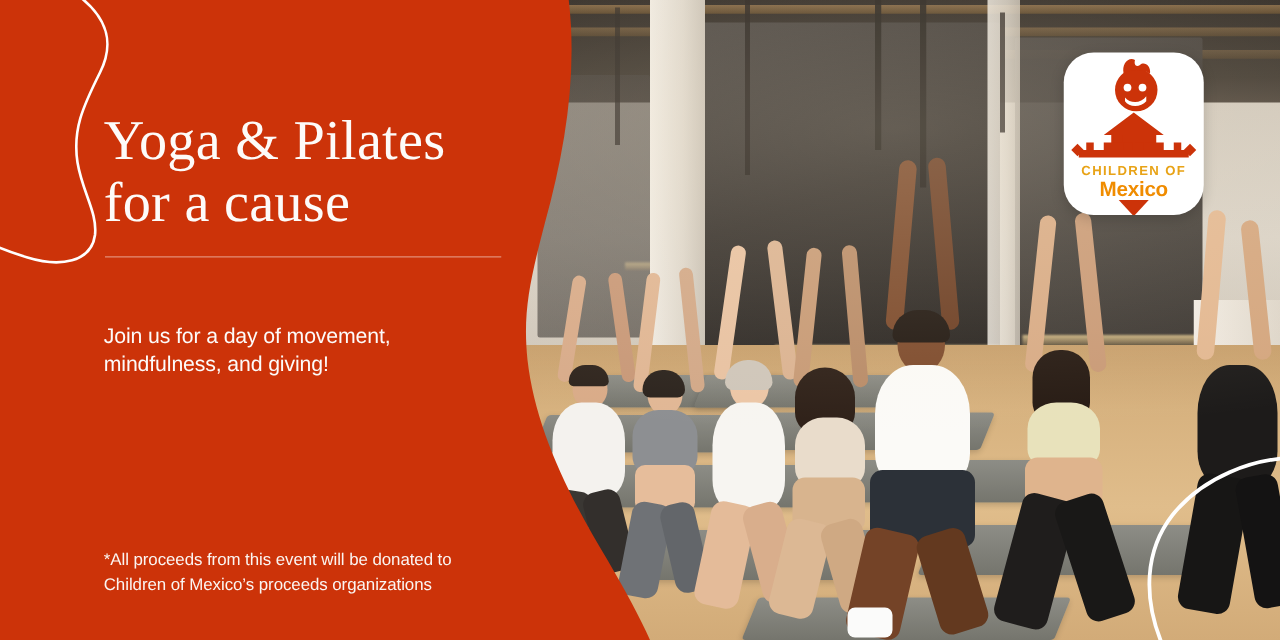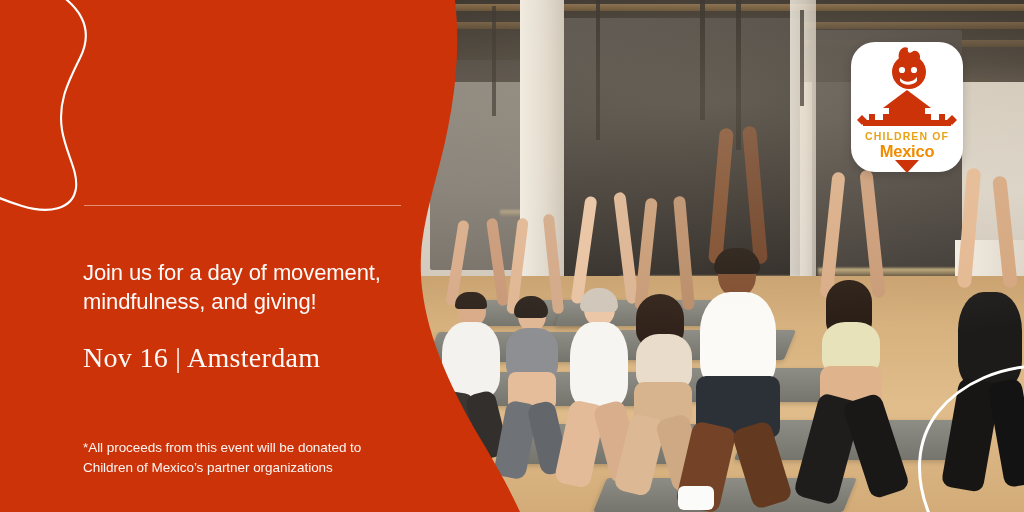--- a/index.html
+++ b/index.html
@@ -135,21 +135,21 @@
     font-size: 22px;
     font-weight: 700;
     letter-spacing: -0.3px;
     color: #ffffff;
   }
   .blurb {
     position: absolute;
     top: 258px;
     left: 0;
     width: 310px;
-    font-size: 22px;
+    font-size: 17px;
     font-weight: 400;
     line-height: 1.34;
     letter-spacing: -0.1px;
     color: #fdfbfa;
   }
   .when {
     position: absolute;
     top: 341px;
     left: 0;
     width: 330px;
@@ -326,36 +326,39 @@
                C 66,154 78,170 76,188
                C 73,210 48,214 22,206
                C 6,201 -6,196 -14,192" fill="none" stroke="#ffffff" stroke-width="2.1" stroke-linecap="round"></path>
       <path d="M1040,366 C 1002,366 962,382 938,412
                C 916,440 914,478 930,516" fill="none" stroke="#ffffff" stroke-width="3" stroke-linecap="round"></path>
     </svg>
   </div>
 
   <div class="content">
 
+    <div class="headline">
+      <div>Yoga &amp; Pilates</div>
+      <div>for a cause</div>
+    </div>
 
     <div class="rule"></div>
 
 
     <div class="blurb">
       <div>Join us for a day of movement,</div>
       <div>mindfulness, and giving!</div>
     </div>
 
     <div class="when">
-      <div>Nov 16  |  Amsterdam</div>
     </div>
 
     <div class="fineprint">
       <div>*All proceeds from this event will be donated to</div>
-      <div>Children of Mexico’s partner organizations</div>
+      <div>Children of Mexico’s proceeds organizations</div>
     </div>
   </div>
 
   <div class="logo-badge">
     <svg class="logo-svg" viewBox="0 0 112 130" aria-hidden="true">
       <g fill="#CC3309">
 
         <circle cx="58" cy="30" r="17"></circle>
 
         <path d="M48,17 C46,9 52,3 57,6 C56,10 58,12 61,10 C64,7 70,10 69,17 C63,13 54,13 48,17 Z"></path>

